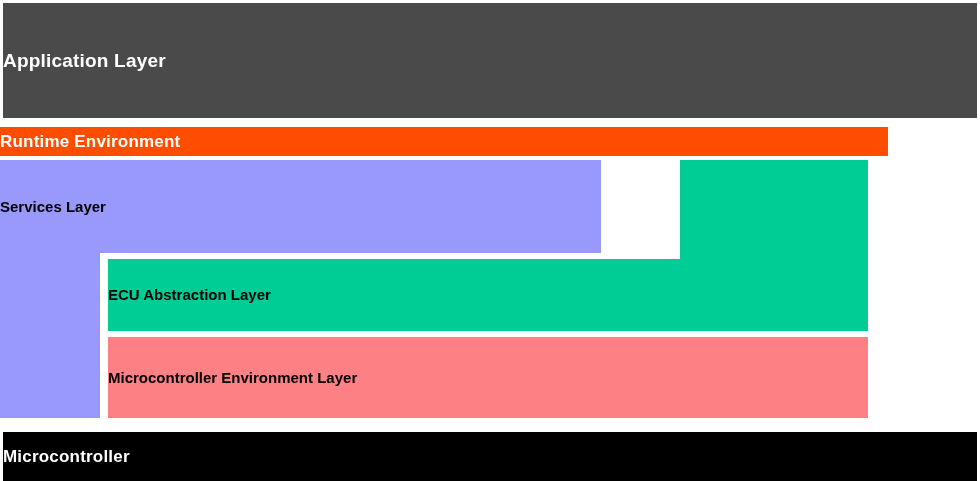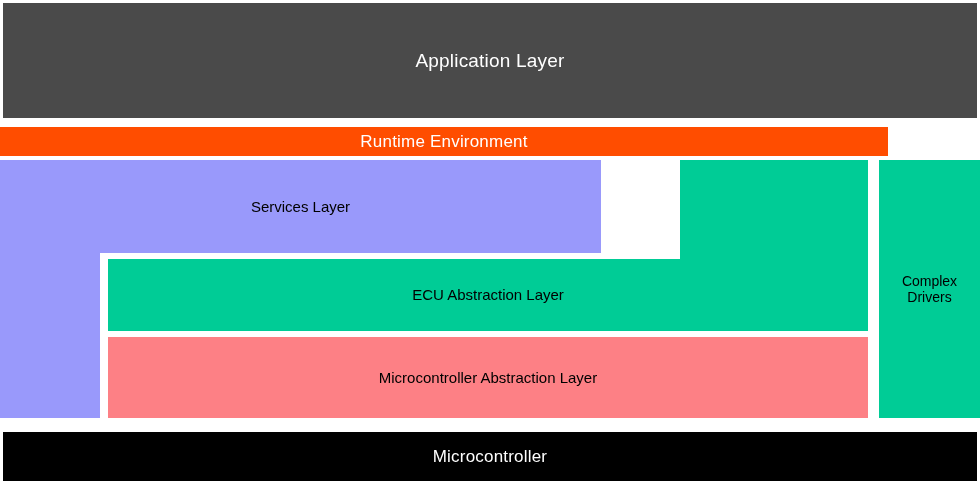--- a/index.html
+++ b/index.html
@@ -16,23 +16,23 @@
     width: 980px;
     height: 481px;
     background: #ffffff;
     overflow: hidden;
   }
   .block {
     position: absolute;
     box-sizing: border-box;
     display: flex;
     align-items: center;
-    justify-content: center;
+    justify-content: flex-start;
     text-align: center;
-    font-weight: normal;
+    font-weight: bold;
     line-height: 1.15;
     user-select: none;
   }
 
   
   .app-layer {
     left: 3px;
     top: 3px;
     width: 974px;
     height: 115px;
@@ -152,27 +152,21 @@
 
   <div class="block bsw-upper-right">
     <span class="label"></span>
   </div>
 
   <div class="block ecu-layer">
     <span class="label">ECU Abstraction Layer</span>
   </div>
 
   <div class="block mcal-layer">
-    <span class="label">Microcontroller Abstraction Layer</span>
+    <span class="label">Microcontroller Environment Layer</span>
   </div>
 
-  <div class="block complex-drivers">
-    <span class="label">
-      <span>Complex</span><br>
-      <span>Drivers</span>
-    </span>
-  </div>
 
   <div class="block microcontroller">
     <span class="label">Microcontroller</span>
   </div>
 
 </div>
 
 </body></html>

